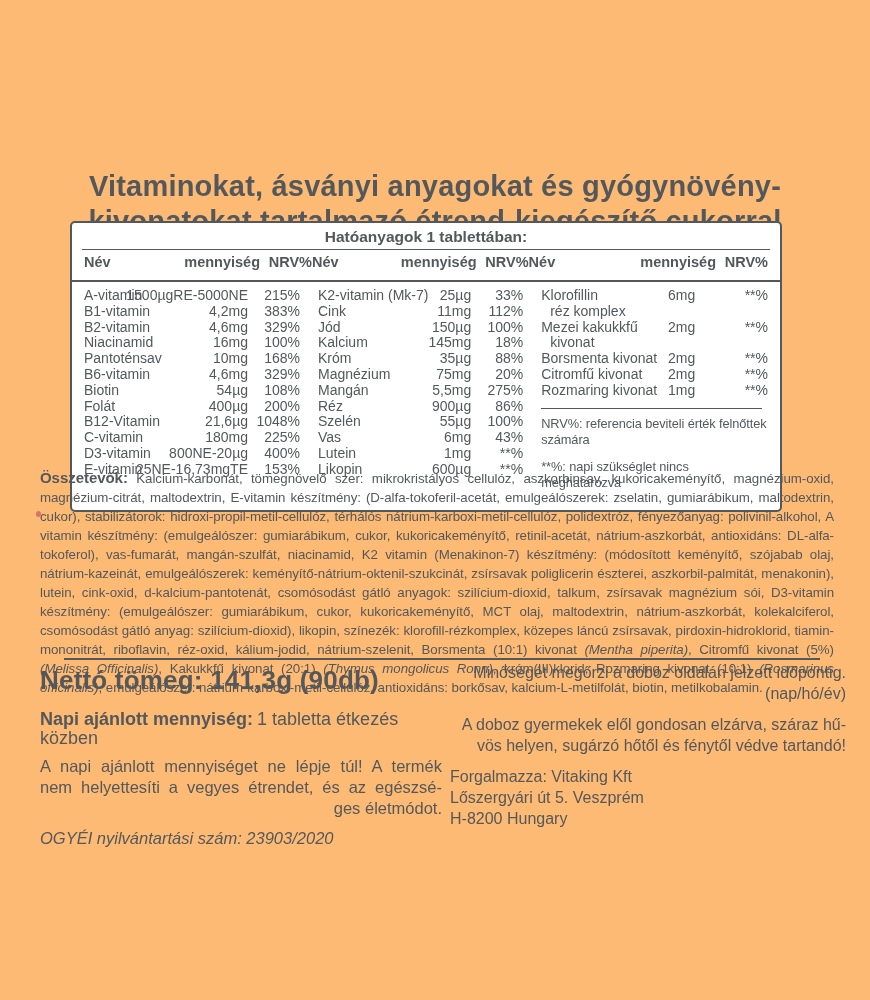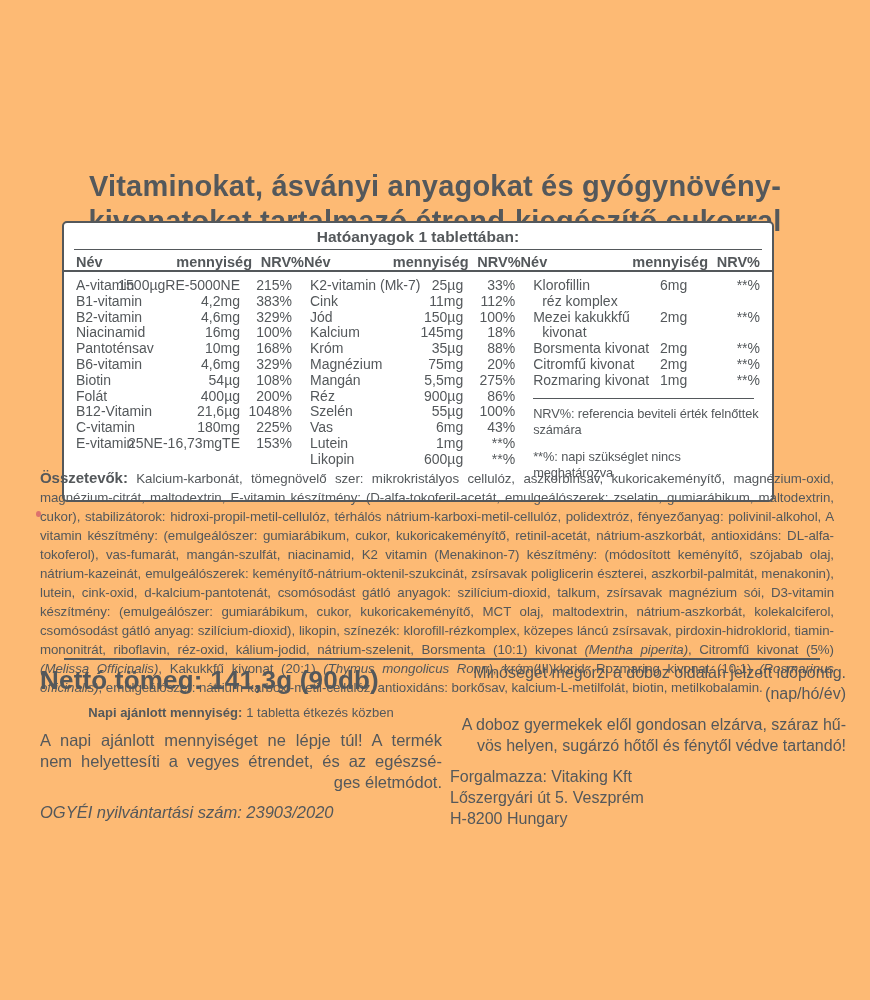--- a/index.html
+++ b/index.html
@@ -5,26 +5,26 @@
   html,body{margin:0;padding:0;background:#ffffff;}
   .page{
     position:relative;width:870px;height:1000px;background:#fdba74;
     font-family:"Liberation Sans", sans-serif;color:#54585b;overflow:hidden;
   }
   
   .title{position:absolute;top:150px;left:0;right:0;text-align:center;
     font-size:29px;font-weight:bold;line-height:35px;letter-spacing:0.2px;}
   .title span{display:block;}
   
-  .facts-table{position:absolute;top:221px;left:62px;width:712px;
+  .facts-table{position:absolute;top:221px;left:70px;width:712px;
     border:2px solid #54585b;border-radius:5px;box-sizing:border-box;background:#fff;}
   .facts-caption{text-align:center;font-size:15.5px;font-weight:bold;padding:4px 0 3px;line-height:19px;}
   .caption-rule{height:1px;background:#54585b;margin:0 10px;}
   .facts-header{display:grid;grid-template-columns:1fr 0.95fr 1.05fr;
-    padding:4px 12px 0;font-weight:bold;font-size:14.5px;}
+    padding:4px 12px 10px;font-weight:bold;font-size:14.5px;}
   .hgroup{display:grid;grid-template-columns:minmax(0,1fr) auto 52px;}
   .h-qty{text-align:right;}
   .h-nrv{text-align:right;}
   .thick-rule{height:2px;background:#54585b;}
   .facts-body{display:grid;grid-template-columns:1fr 0.95fr 1.05fr;column-gap:18px;
     padding:6px 12px 8px;font-size:14px;}
   .n-row{display:grid;grid-template-columns:minmax(0,1fr) auto 52px;line-height:15.8px;align-items:start;}
   .facts-col.c3 .n-row{grid-template-columns:minmax(0,1fr) 56px 44px;}
   .n-name{white-space:nowrap;}
   .n-name2{padding-left:9px;white-space:nowrap;}
@@ -39,21 +39,21 @@
   .ingredients b{font-size:15px;}
   .seg-i{font-style:italic;}
   .red-dot{position:absolute;left:36px;top:511px;width:5px;height:6px;
     border-radius:50% 50% 50% 40%;opacity:.8;}
   
   .section-rule{position:absolute;top:658px;left:64px;width:756px;height:2px;
     background:#54585b;border:none;margin:0;}
   
   .bottom-left{position:absolute;top:664px;left:40px;width:402px;}
   .net-weight{font-size:26px;font-weight:bold;line-height:32px;letter-spacing:0.2px;white-space:nowrap;}
-  .daily{font-size:13px;line-height:19px;margin:7px 0 0;text-align:center;}
+  .daily{font-size:18px;line-height:19px;margin:14px 0 0;}
   .daily-value{margin-left:4px;}
   .warning{font-size:16.5px;line-height:21px;margin:8px 0 0;}
   .jline{text-align:justify;text-align-last:justify;}
   .lline{text-align:right;}
   .ogyei{font-size:16.5px;font-style:italic;margin:10px 0 0;}
   .bottom-right{position:absolute;top:662px;left:450px;width:396px;font-size:16px;line-height:21px;}
   .br-para{margin:0 0 10px;}
   .addr div{line-height:21px;}
 </style>
 </head>
@@ -133,20 +133,25 @@
             <span class="n-name">B12-Vitamin</span>
             <span class="n-qty">21,6µg</span>
             <span class="n-nrv">1048%</span>
           </div>
           <div class="n-row">
             <span class="n-name">C-vitamin</span>
             <span class="n-qty">180mg</span>
             <span class="n-nrv">225%</span>
           </div>
           <div class="n-row">
+            <span class="n-name">D3-vitamin</span>
+            <span class="n-qty">800NE-20µg</span>
+            <span class="n-nrv">400%</span>
+          </div>
+          <div class="n-row">
             <span class="n-name">E-vitamin</span>
             <span class="n-qty">25NE-16,73mgTE</span>
             <span class="n-nrv">153%</span>
           </div>
         </div>
       <div class="facts-col c2">
           <div class="n-row">
             <span class="n-name">K2-vitamin (Mk-7)</span>
             <span class="n-qty">25µg</span>
             <span class="n-nrv">33%</span>

